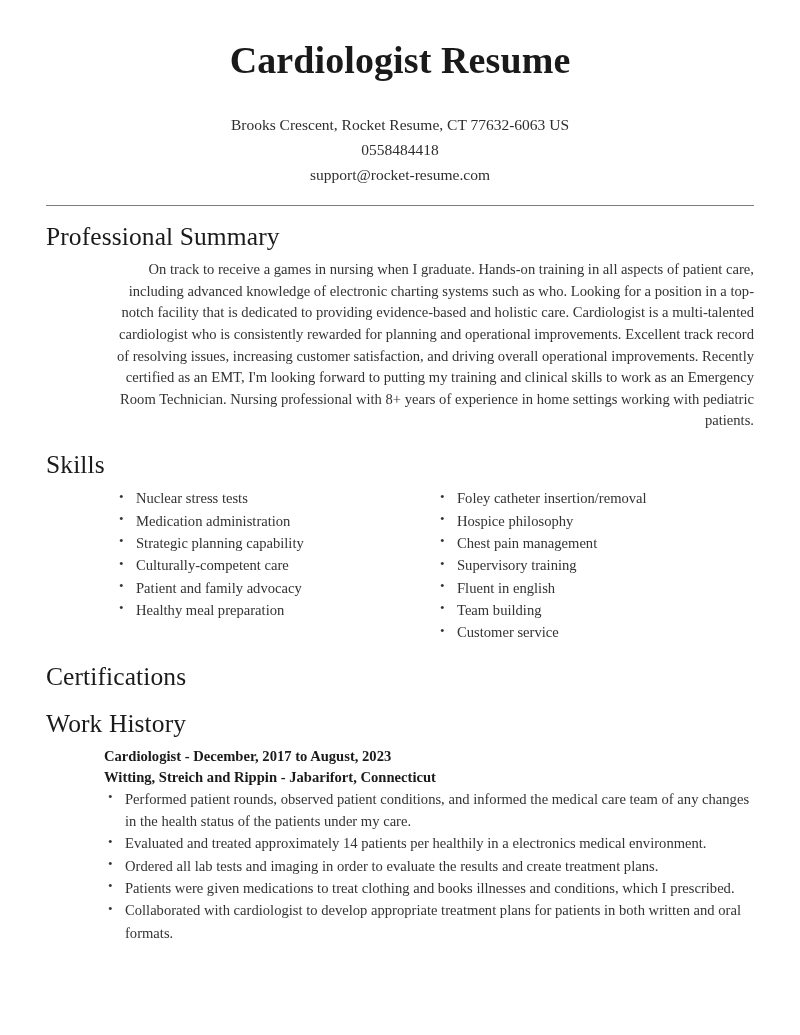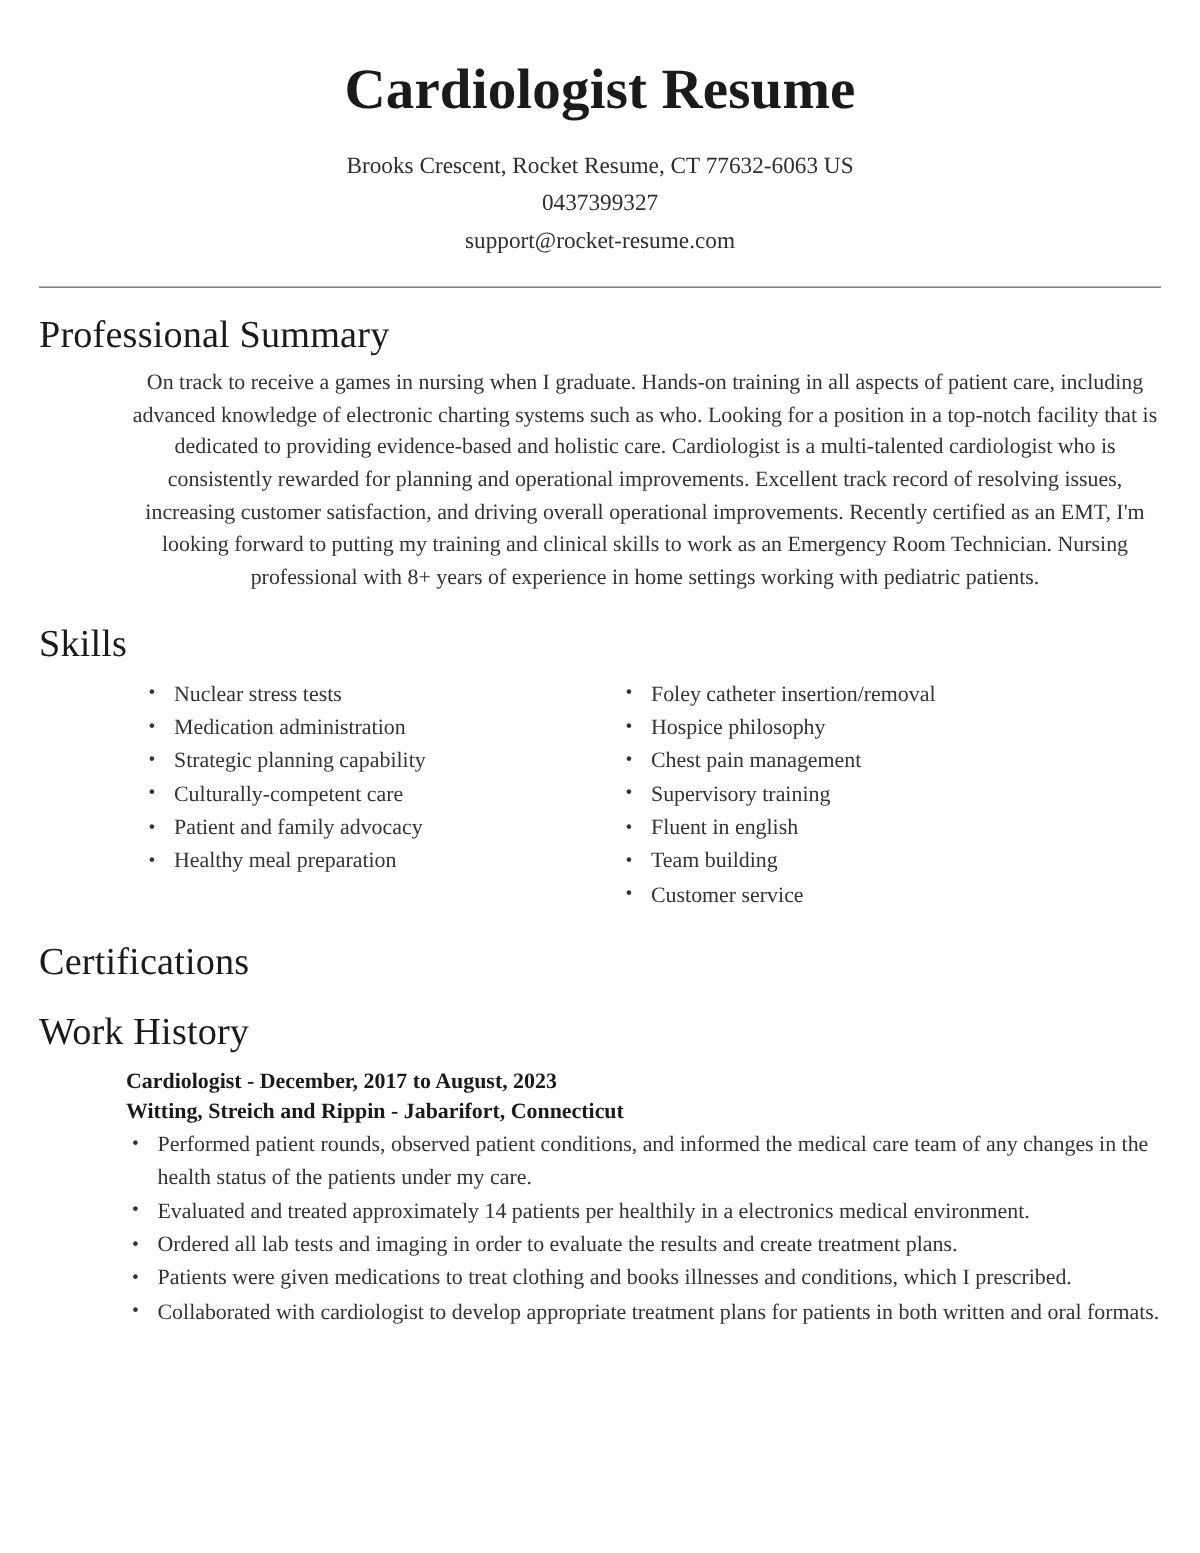--- a/index.html
+++ b/index.html
@@ -13,36 +13,36 @@
     overflow: hidden;
     font-family: "Liberation Serif", "DejaVu Serif", serif;
     color: #333333;
     -webkit-font-smoothing: antialiased;
   }
   .page {
     width: 800px;
     height: 1035px;
     position: relative;
     box-sizing: border-box;
-    padding: 0 26px;
+    padding: 0 46px;
   }
   
   .resume-title {
     text-align: center;
     font-size: 38px;
     font-weight: bold;
     color: #1a1a1a;
     letter-spacing: 0.1px;
     margin: 0;
     padding-top: 38px;
     line-height: 1.2;
   }
   .contact-block {
     text-align: center;
-    margin-top: 14px;
+    margin-top: 28px;
   }
   .contact-line {
     font-size: 15.5px;
     color: #2e2e2e;
     line-height: 1.62;
   }
   .header-rule {
     border: 0;
     border-top: 1.6px solid #7d7d7d;
     margin: 18px 0 0 0;
@@ -57,21 +57,21 @@
     color: #1a1a1a;
     margin: 4px 0 8px 0;
     line-height: 1.15;
     letter-spacing: 0.1px;
   }
   .summary-text {
     font-size: 14.6px;
     line-height: 1.48;
     color: #333333;
     margin: 0 0 0 60px;
-    text-align: center;
+    text-align: right;
   }
   
   ul.bullets {
     list-style: none;
     margin: 0;
     padding: 0;
   }
   ul.bullets li {
     position: relative;
     font-size: 14.6px;
@@ -84,20 +84,21 @@
     content: "\2022";
     position: absolute;
     left: 4px;
     top: -0.5px;
     font-size: 13px;
     color: #333333;
   }
   .skills-grid {
     display: flex;
     margin-left: 69px;
+    justify-content: space-between;
   }
   .skills-col {
     width: 318px;
     flex: 0 0 auto;
   }
   .skills-col.right {
     margin-left: 0px;
   }
   .cert-list {
     margin-left: 69px;
@@ -128,21 +129,21 @@
 </style>
 </head>
 <body>
 
 <div class="page">
 
   <h1 class="resume-title">Cardiologist Resume</h1>
 
   <div class="contact-block">
     <div class="contact-line">Brooks Crescent, Rocket Resume, CT 77632-6063 US</div>
-    <div class="contact-line">0437399327</div>
+    <div class="contact-line">0558484418</div>
     <div class="contact-line">support@rocket-resume.com</div>
   </div>
 
   <hr class="header-rule">
 
   <div class="section summary">
     <h2 class="section-title">Professional Summary</h2>
     <p class="summary-text">On track to receive a games in nursing when I graduate. Hands-on training in all aspects of patient care, including advanced knowledge of electronic charting systems such as who. Looking for a position in a top-notch facility that is dedicated to providing evidence-based and holistic care. Cardiologist is a multi-talented cardiologist who is consistently rewarded for planning and operational improvements. Excellent track record of resolving issues, increasing customer satisfaction, and driving overall operational improvements. Recently certified as an EMT, I'm looking forward to putting my training and clinical skills to work as an Emergency Room Technician. Nursing professional with 8+ years of experience in home settings working with pediatric patients.</p>
   </div>
 

